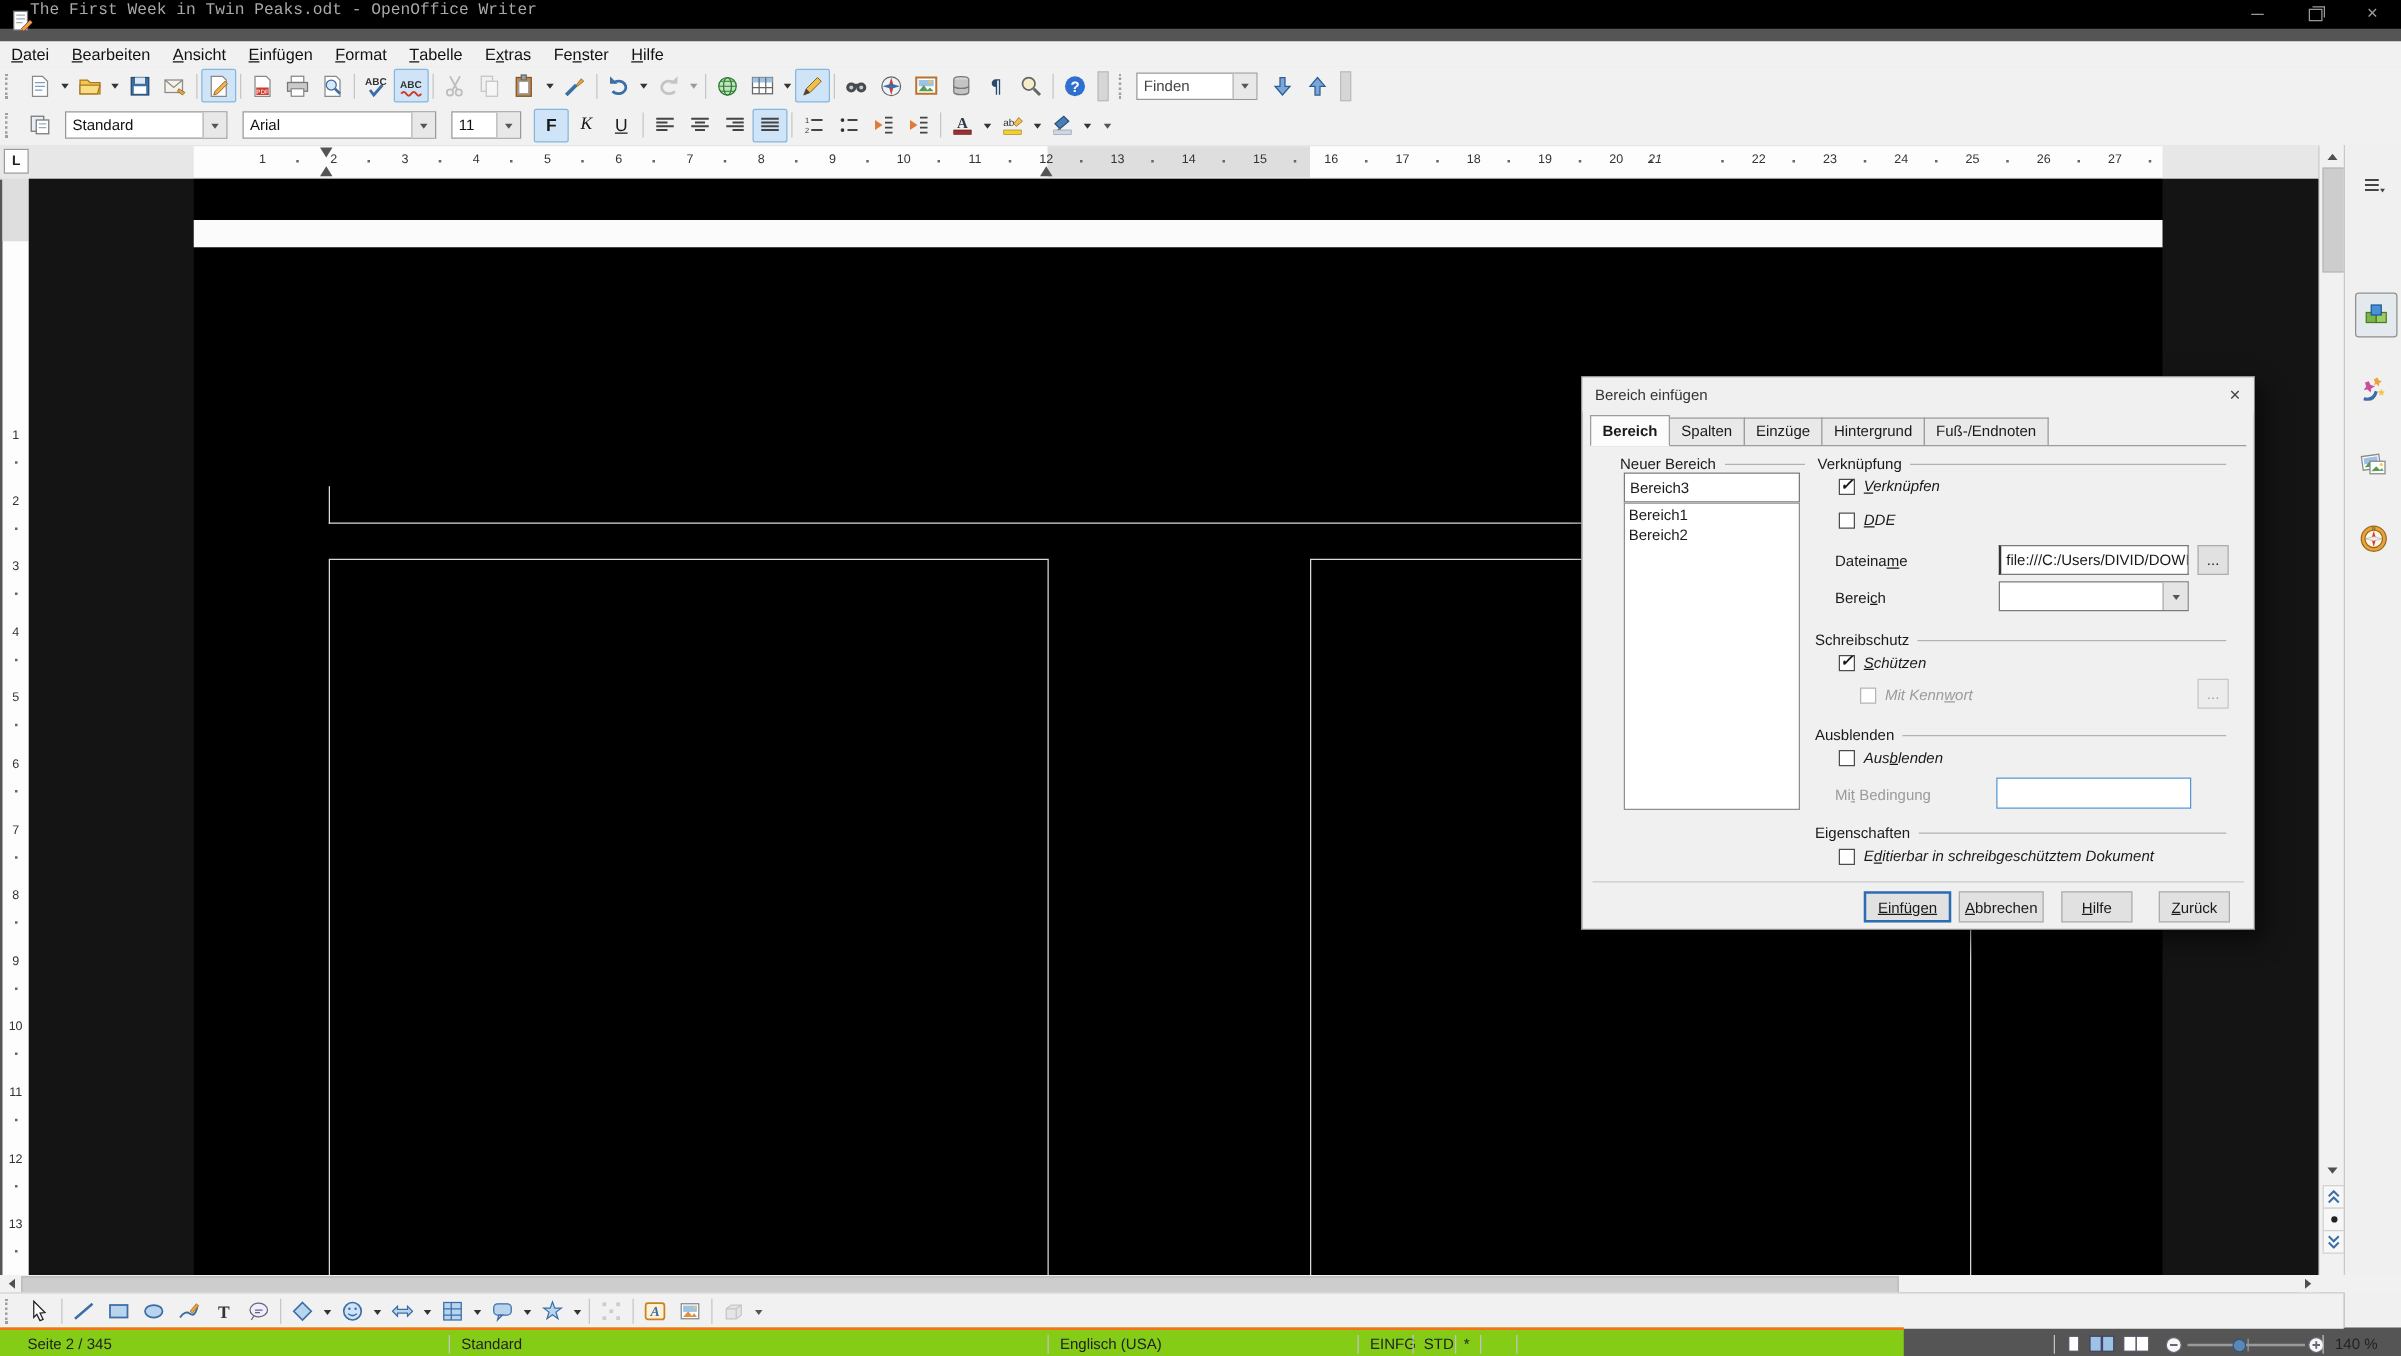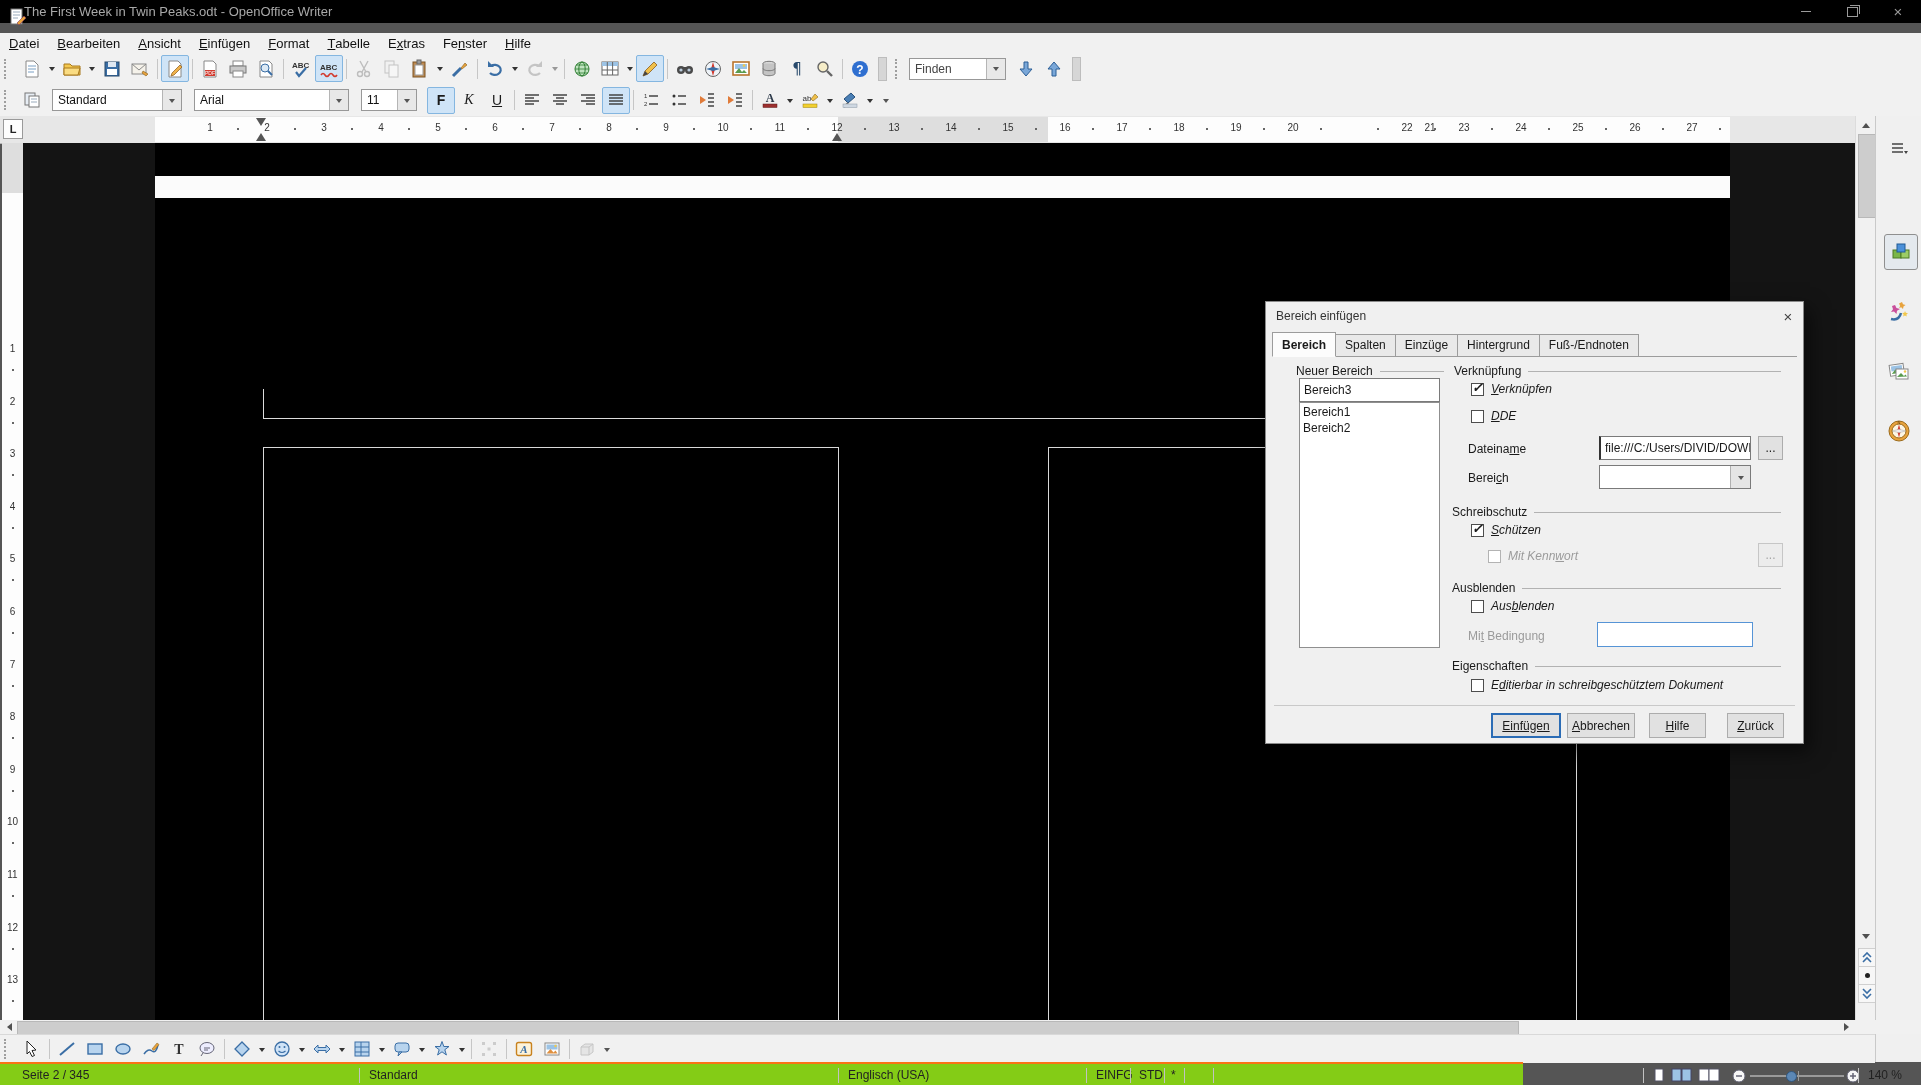--- a/index.html
+++ b/index.html
@@ -2,21 +2,21 @@
 <html><head>
 <meta charset="utf-8">
 <style>
   html,body{margin:0;padding:0;background:#555;}
   body{width:1921px;height:1085px;position:relative;overflow:hidden;
        font-family:"Liberation Sans",sans-serif;-webkit-font-smoothing:antialiased;}
   .abs{position:absolute;}
   u{text-decoration:underline;}
 
   
-  #titlebar{left:0;top:0;width:1921px;height:23px;background:#000;display:flex;align-items:center;}
+  #titlebar{left:0;top:0;width:1921px;height:23px;background:#000;display:flex;align-items:flex-start;font-family:Liberation Mono, monospace;}
   #titlebar .title{color:#a8a8a8;font-size:13px;margin-left:8px;}
   .wbtns{margin-left:auto;display:flex;height:100%;}
   .wbtn{width:46px;height:100%;display:flex;align-items:center;justify-content:center;color:#9a9a9a;}
   .wbtn .bar{width:10px;height:1px;background:#9a9a9a;}
   .wbtn .rest{width:9px;height:8px;border:1px solid #9a9a9a;position:relative;}
   .wbtn .rest:before{content:"";position:absolute;left:2px;top:-3px;width:9px;height:8px;border:1px solid #9a9a9a;border-bottom:none;border-left:none;}
   .wbtn.close{font-size:15px;}
 
   
   #menubar{left:0;top:33px;width:1921px;height:20px;background:#f1f1f1;display:flex;align-items:center;border-bottom:1px solid #e2e2e2;}
@@ -515,21 +515,21 @@
       <span class="rnum" style="left: 1065px;">16</span>
       <span class="rdot" style="left: 1093px;"></span>
       <span class="rnum" style="left: 1122px;">17</span>
       <span class="rdot" style="left: 1150px;"></span>
       <span class="rnum" style="left: 1179px;">18</span>
       <span class="rdot" style="left: 1207px;"></span>
       <span class="rnum" style="left: 1236px;">19</span>
       <span class="rdot" style="left: 1264px;"></span>
       <span class="rnum" style="left: 1293px;">20</span>
       <span class="rdot" style="left: 1321px;"></span>
-      <span class="rnum" style="left: 1430px;">21</span>
+      <span class="rnum" style="left: 1324px; font-style: italic;">21</span>
       <span class="rdot" style="left: 1378px;"></span>
       <span class="rnum" style="left: 1407px;">22</span>
       <span class="rdot" style="left: 1435px;"></span>
       <span class="rnum" style="left: 1464px;">23</span>
       <span class="rdot" style="left: 1492px;"></span>
       <span class="rnum" style="left: 1521px;">24</span>
       <span class="rdot" style="left: 1549px;"></span>
       <span class="rnum" style="left: 1578px;">25</span>
       <span class="rdot" style="left: 1606px;"></span>
       <span class="rnum" style="left: 1635px;">26</span>

